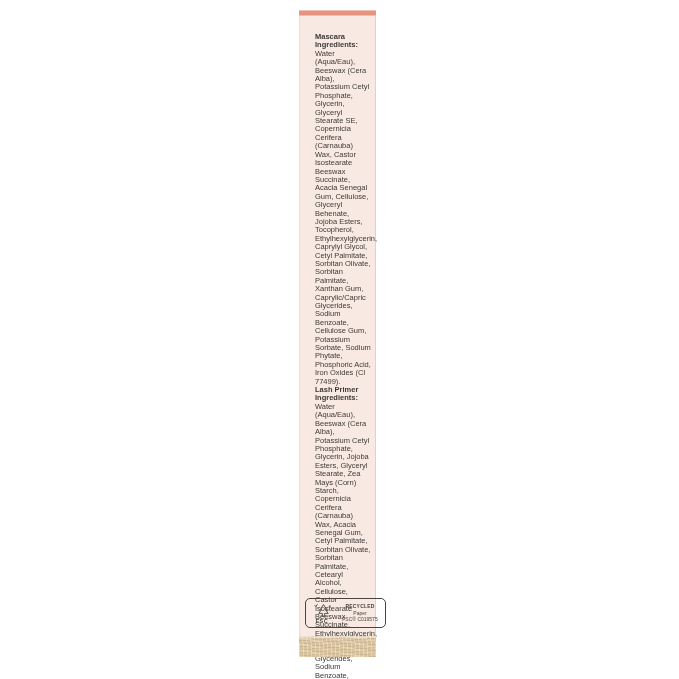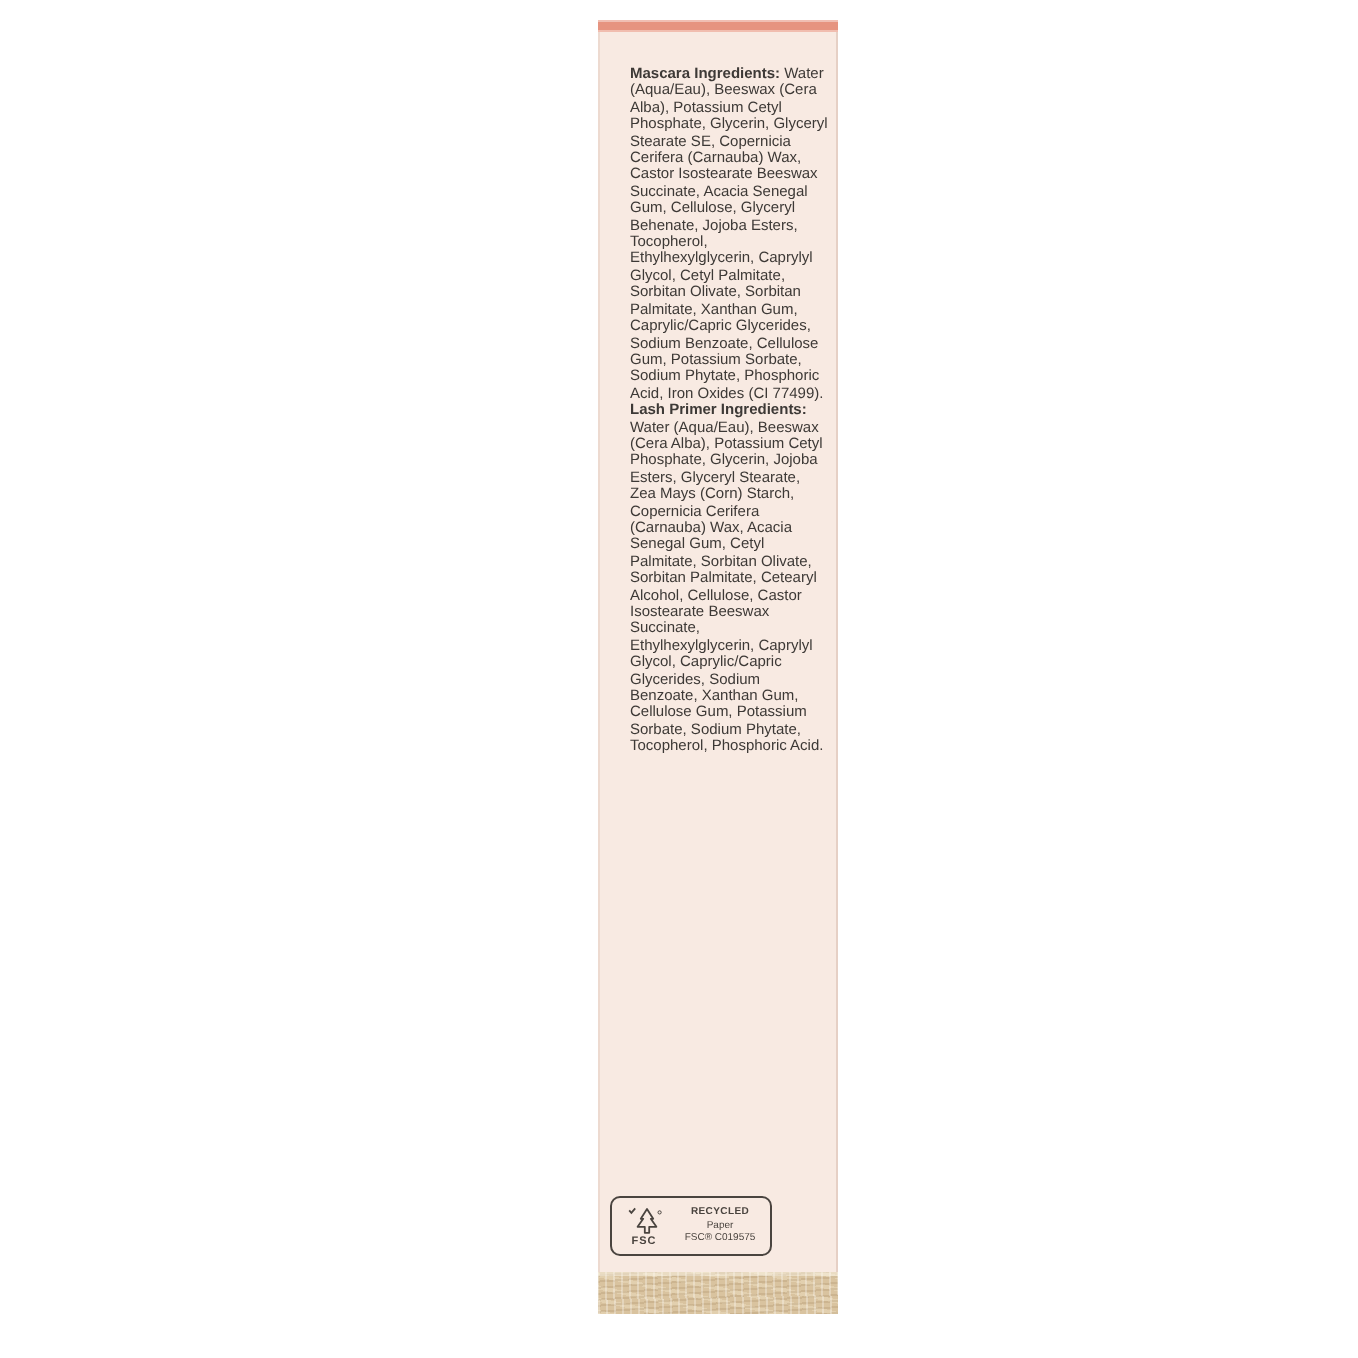--- a/index.html
+++ b/index.html
@@ -14,21 +14,21 @@
     position: relative;
     width: 679px;
     height: 679px;
     background: #ffffff;
     overflow: hidden;
   }
   .box {
     position: absolute;
     left: 299px;
     top: 10px;
-    width: 120px;
+    width: 77px;
     height: 647px;
     background: #f8eae2;
     box-shadow: inset -1px 0 0 rgba(190,150,130,0.30),
                 inset 1px 0 0 rgba(190,150,130,0.18),
                 inset 0 -1px 0 rgba(170,140,110,0.25);
   }
   .top-strip {
     position: absolute;
     left: 0; top: 0;
     width: 100%;

